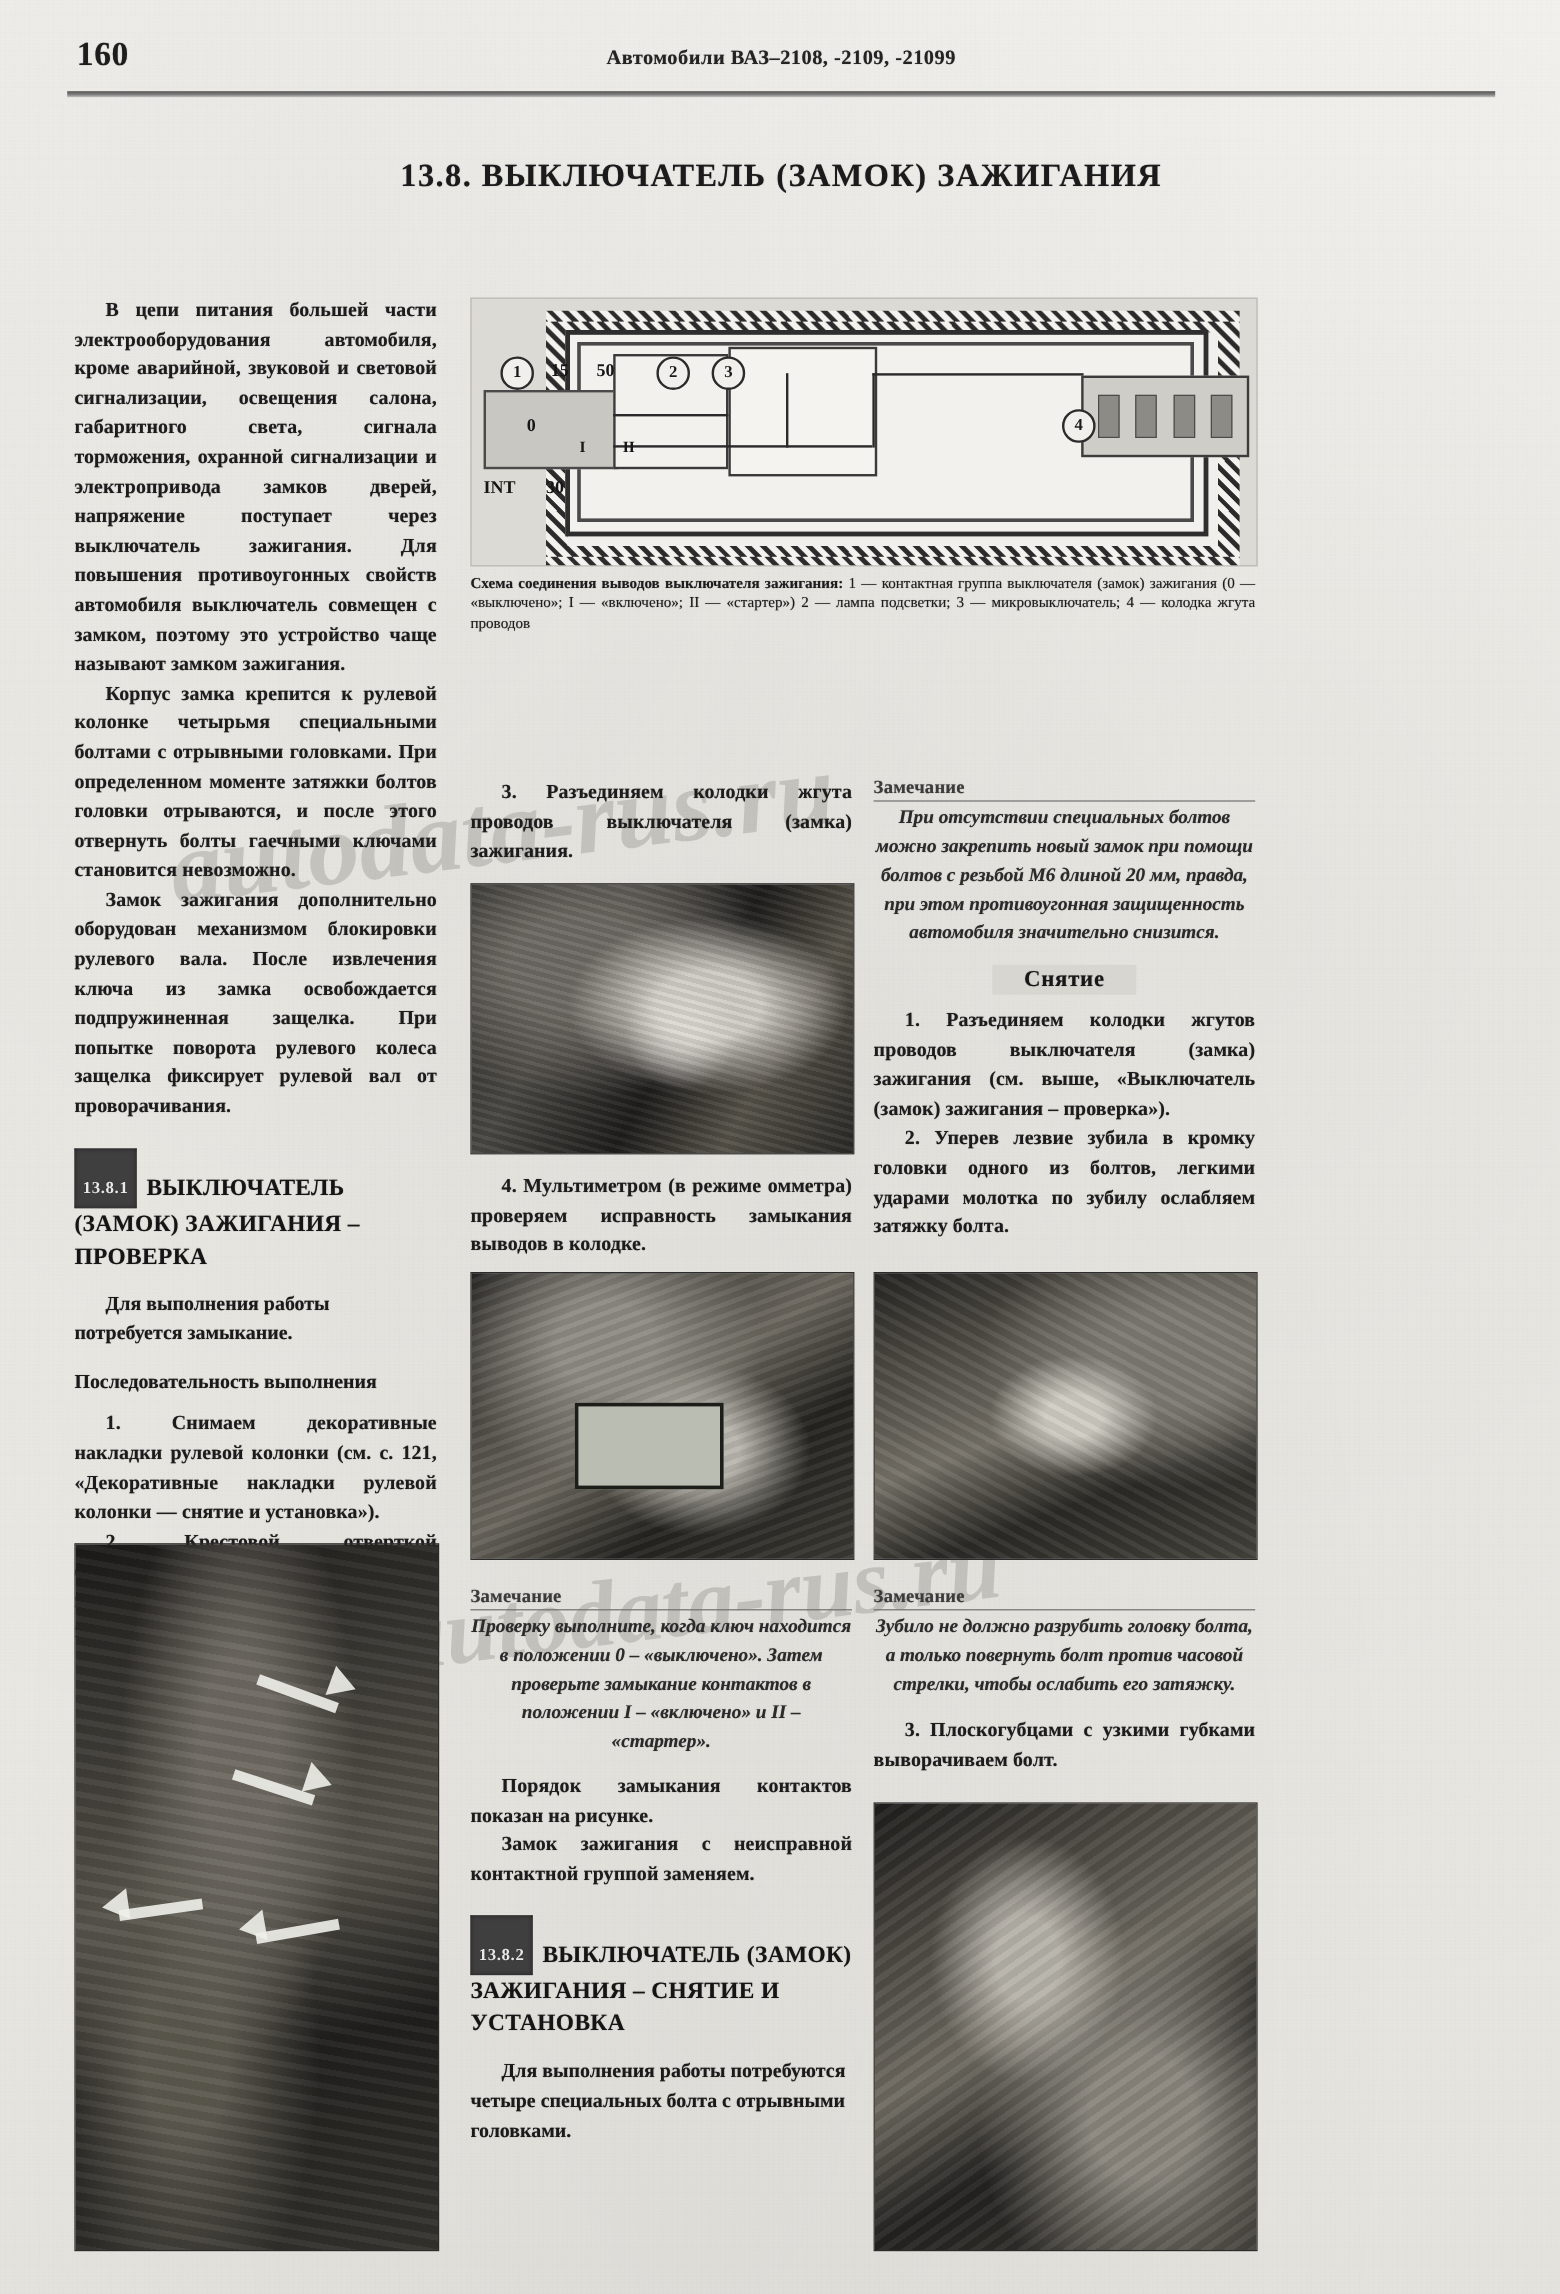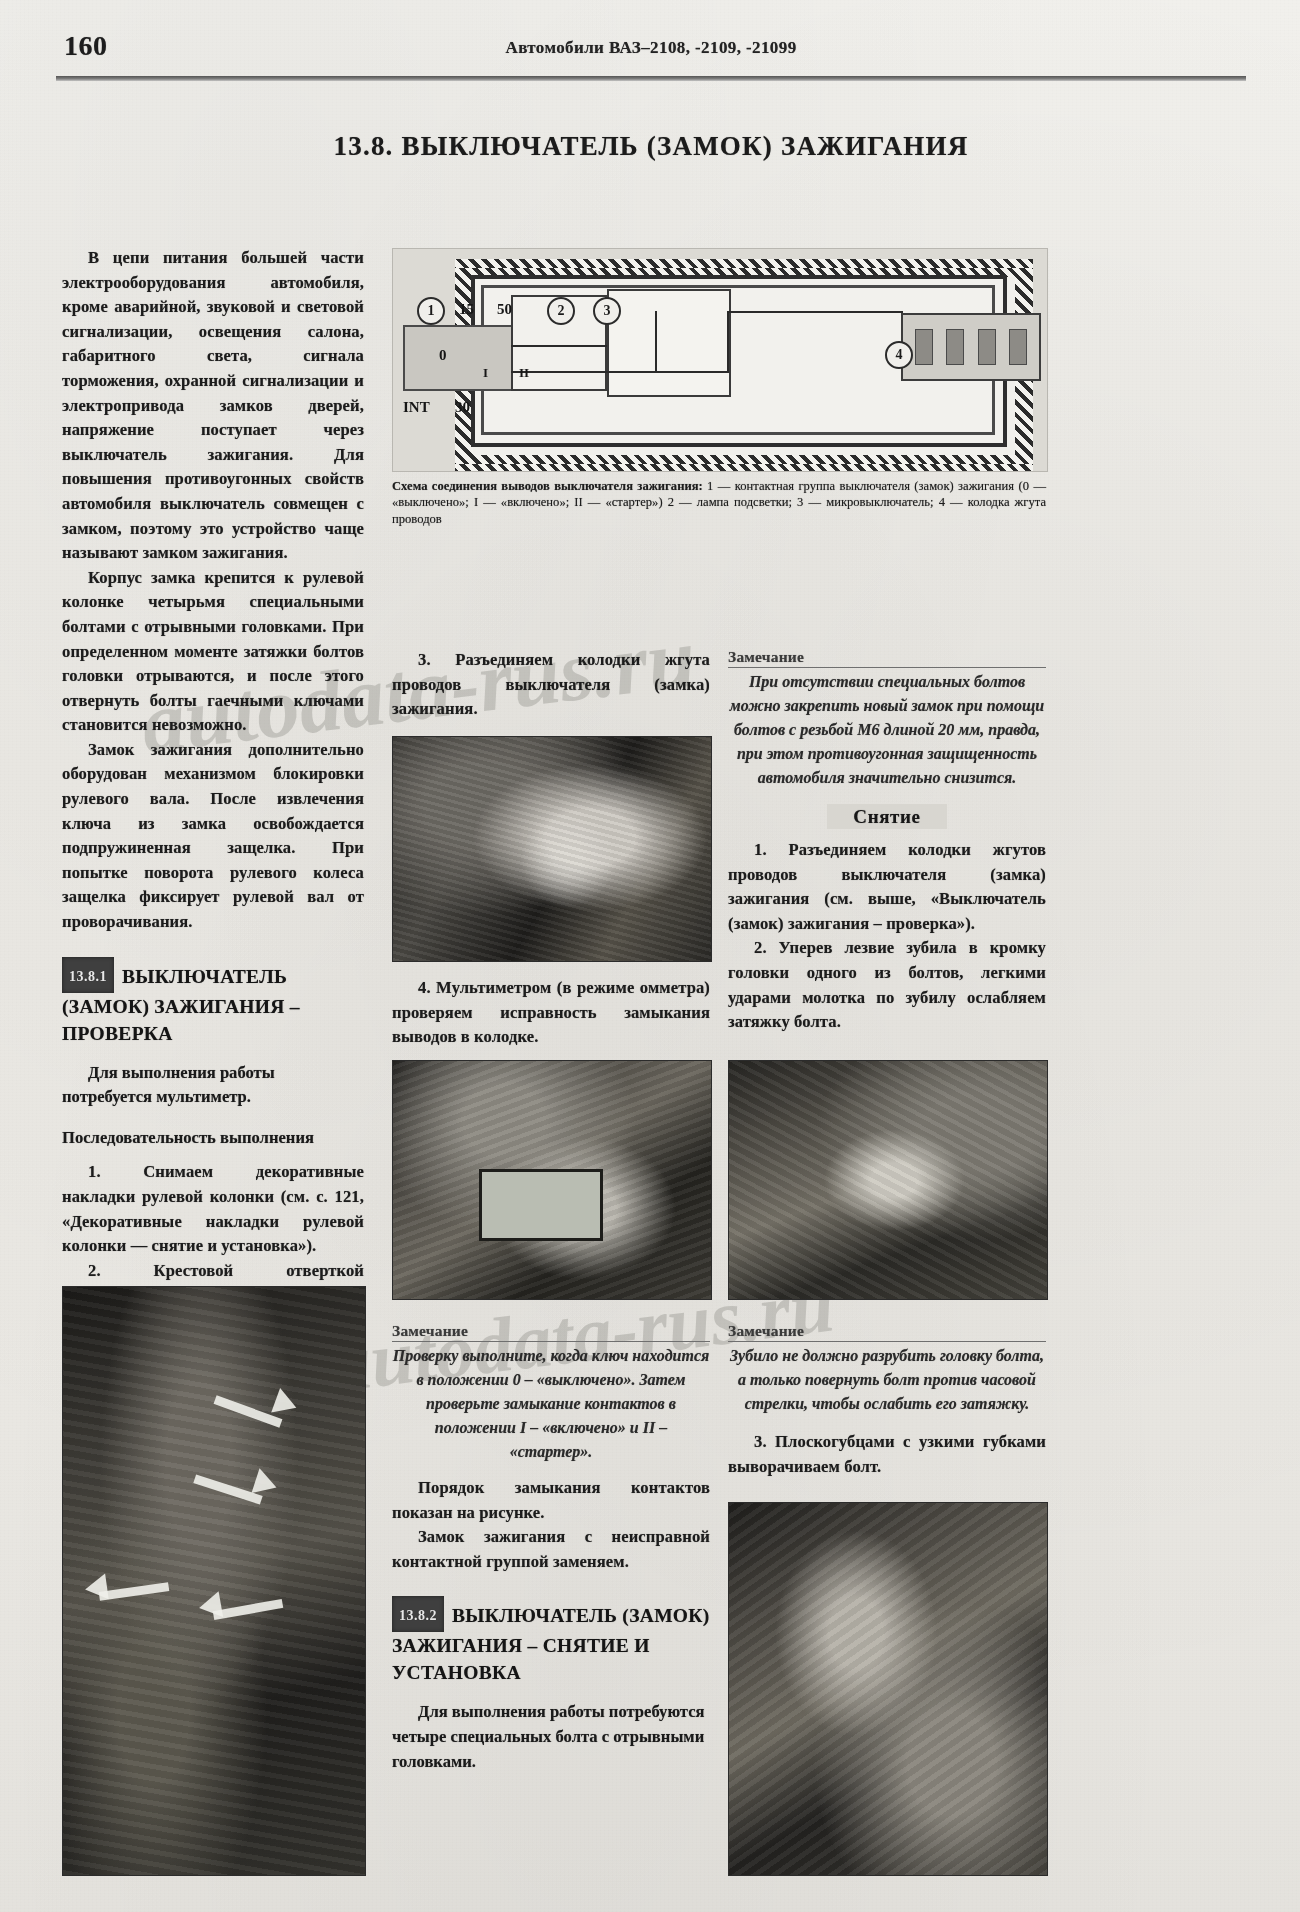--- a/index.html
+++ b/index.html
@@ -51,21 +51,21 @@
   p{margin:0 0 0 0;text-indent:26px;text-align:justify;
     font-size:16.6px;line-height:24.6px;color:#1c1c1c;font-weight:bold;
     letter-spacing:.1px;}
   
   .scan{ text-shadow:0 0 .9px rgba(0,0,0,.45); }
   
   .sec-head{margin-top:22px;font-weight:bold;font-size:19.5px;line-height:27px;
     color:#151515;letter-spacing:.3px;}
   .badge{
     display:inline-block;background:#3f3f3f;color:#e9e9e9;font-weight:bold;
-    font-size:14px;padding:6px 7px 3px 7px;margin-right:8px;
+    font-size:14px;padding:20px 7px 3px 7px;margin-right:8px;
     letter-spacing:.5px;vertical-align:2px;
     box-shadow:inset 0 0 4px rgba(0,0,0,.5);
   }
   .sub-bold{font-weight:bold;font-size:16.6px;line-height:24.6px;margin-top:14px;
     text-indent:26px;color:#1a1a1a;}
   .sub-bold.noind{text-indent:0;margin-top:16px;}
   
   .fig-schem{
     position:absolute;left:392px;top:248px;width:654px;height:222px;
     background:#dcdad4;border:1px solid #b9b7b1;
@@ -157,21 +157,21 @@
 
   <div class="col col-left">
     <p class="scan">В цепи питания большей части электрооборудования автомобиля, кроме аварийной, звуковой и световой сигнализации, освещения салона, габаритного света, сигнала торможения, охранной сигнализации и электропривода замков дверей, напряжение поступает через выключатель зажигания. Для повышения противоугонных свойств автомобиля выключатель совмещен с замком, поэтому это устройство чаще называют замком зажигания.</p>
     <p class="scan">Корпус замка крепится к рулевой колонке четырьмя специальными болтами с отрывными головками. При определенном моменте затяжки болтов головки отрываются, и после этого отвернуть болты гаечными ключами становится невозможно.</p>
     <p class="scan">Замок зажигания дополнительно оборудован механизмом блокировки рулевого вала. После извлечения ключа из замка освобождается подпружиненная защелка. При попытке поворота рулевого колеса защелка фиксирует рулевой вал от проворачивания.</p>
 
     <div class="sec-head scan">
       <span class="badge">13.8.1</span><span>ВЫКЛЮЧАТЕЛЬ (ЗАМОК) ЗАЖИГАНИЯ – ПРОВЕРКА</span>
     </div>
 
-    <div class="sub-bold scan">Для выполнения работы потребуется мультиметр.</div>
+    <div class="sub-bold scan">Для выполнения работы потребуется замыкание.</div>
     <div class="sub-bold noind scan">Последовательность выполнения</div>
 
     <p class="scan" style="margin-top:10px">1. Снимаем декоративные накладки рулевой колонки (см. с. 121, «Декоративные накладки рулевой колонки — снятие и установка»).</p>
     <p class="scan">2. Крестовой отверткой отворачиваем четыре самореза крепления и снимаем нижнюю накладку панели приборов.</p>
   </div>
 
   <div class="fig-schem">
     <div class="schem-inner">
       <div class="hatch-frame">
         <div class="hatch-hole"></div>

